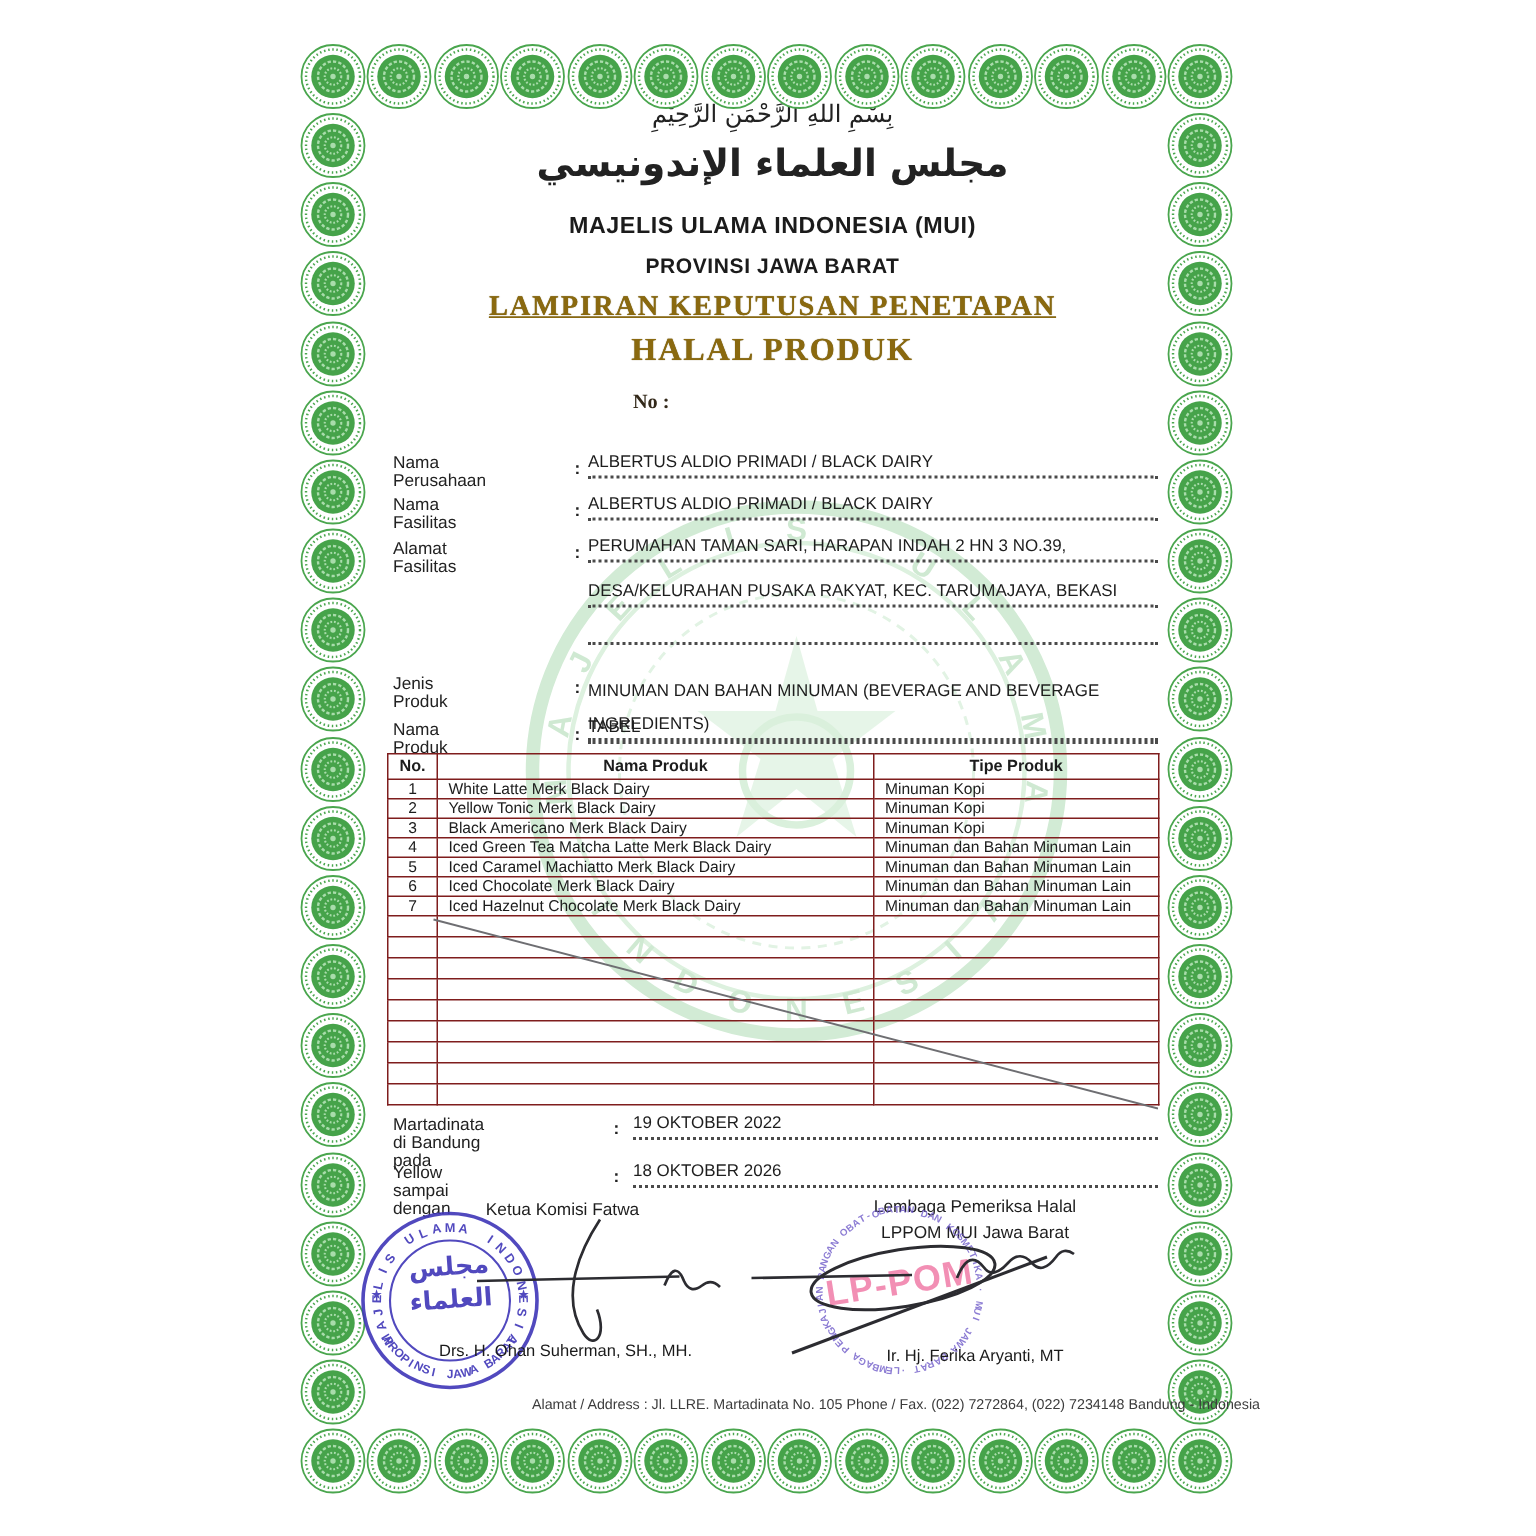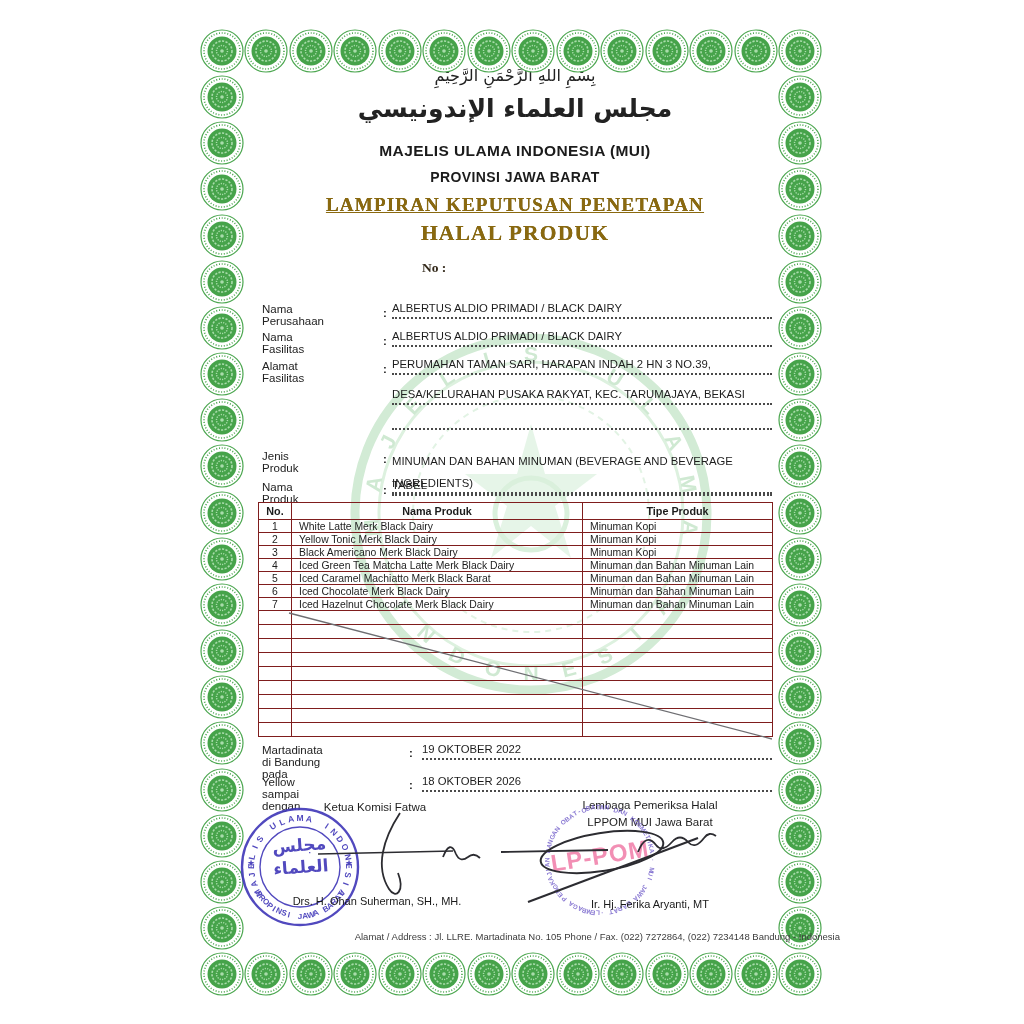--- a/index.html
+++ b/index.html
@@ -668,21 +668,21 @@
           <td class="c1">Black Americano Merk Black Dairy</td>
           <td class="c2">Minuman Kopi</td>
         </tr>
         <tr>
           <td class="c0">4</td>
           <td class="c1">Iced Green Tea Matcha Latte Merk Black Dairy</td>
           <td class="c2">Minuman dan Bahan Minuman Lain</td>
         </tr>
         <tr>
           <td class="c0">5</td>
-          <td class="c1">Iced Caramel Machiatto Merk Black Barat</td>
+          <td class="c1">Iced Caramel Machiatto Merk Black Dairy</td>
           <td class="c2">Minuman dan Bahan Minuman Lain</td>
         </tr>
         <tr>
           <td class="c0">6</td>
           <td class="c1">Iced Chocolate Merk Black Dairy</td>
           <td class="c2">Minuman dan Bahan Minuman Lain</td>
         </tr>
         <tr>
           <td class="c0">7</td>
           <td class="c1">Iced Hazelnut Chocolate Merk Black Dairy</td>

